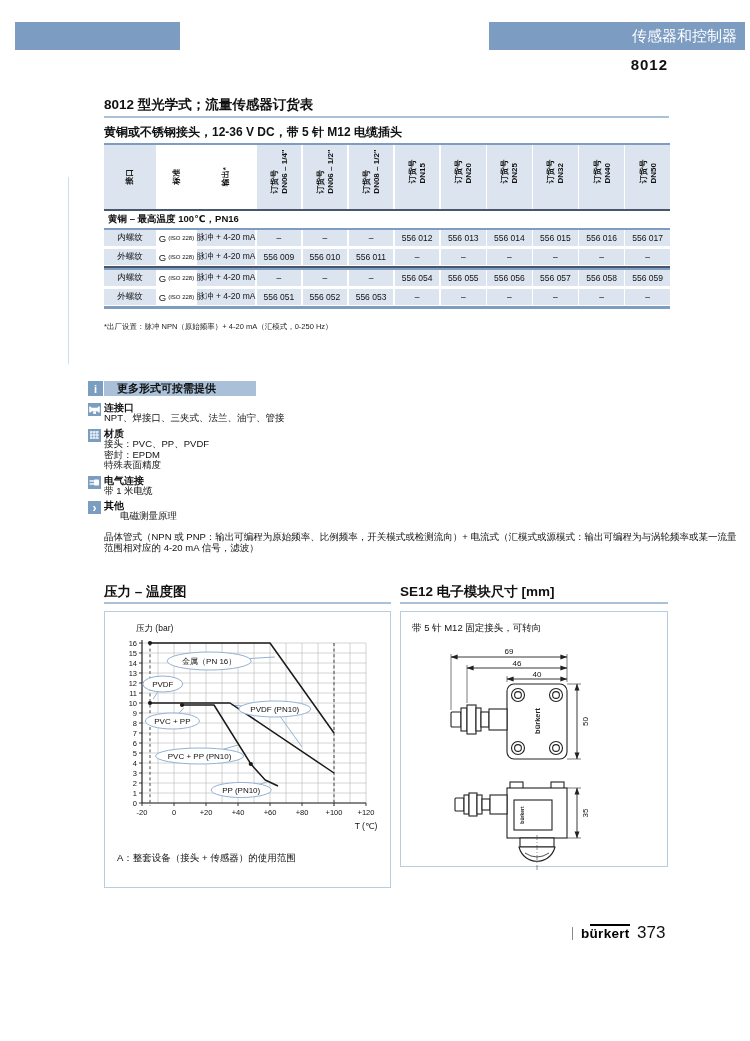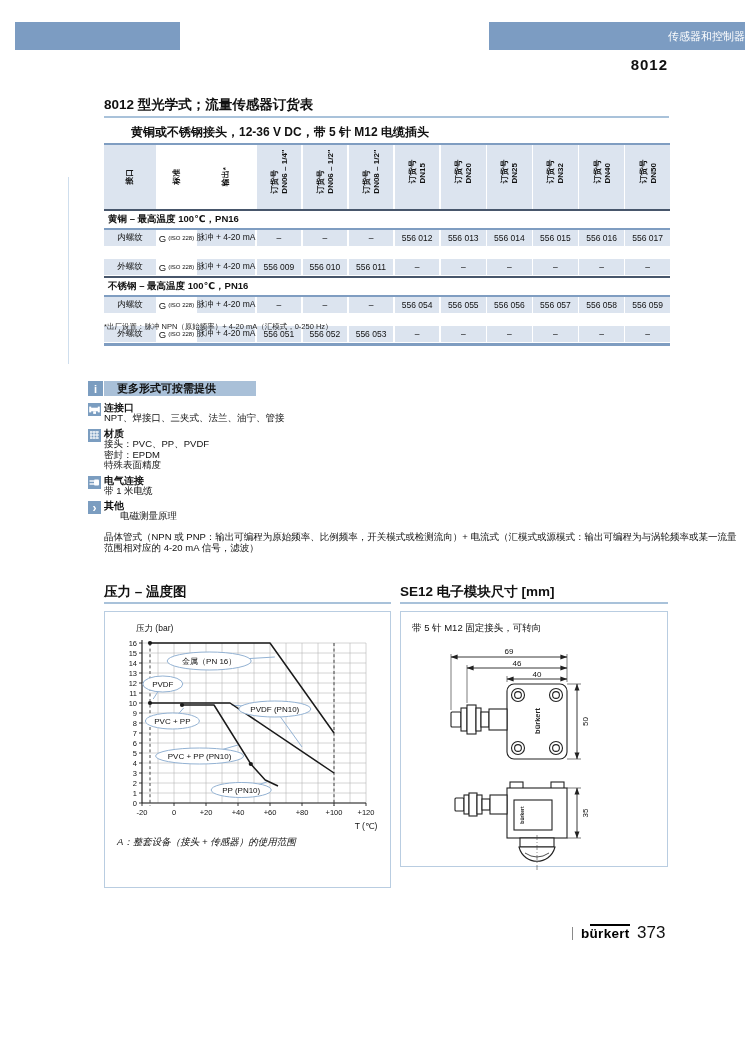--- a/index.html
+++ b/index.html
@@ -2,41 +2,41 @@
 <html><head>
 <meta charset="utf-8">
 <style>
   html,body{margin:0;padding:0;background:#fff;}
   #page{position:relative;width:750px;height:1041px;background:#fff;overflow:hidden;
         font-family:"Liberation Sans","DejaVu Sans",sans-serif;color:#111;}
   .abs{position:absolute;}
   
   .topbar{background:#7c9cc2;height:28px;}
   .topbar-right{display:flex;align-items:center;justify-content:flex-end;
-                color:#fff;font-size:11px;padding-right:0;box-sizing:border-box;}
+                color:#fff;font-size:15px;padding-right:8px;box-sizing:border-box;}
   .page-code{font-weight:bold;font-size:15px;letter-spacing:1px;}
   
   .sec-title{font-weight:bold;font-size:13.5px;white-space:nowrap;}
   .sec-rule{height:2px;background:#a9c2da;}
   .subtitle{font-weight:bold;font-size:12px;white-space:nowrap;}
   
   .otable{position:absolute;left:104px;top:143px;width:566px;background:#fff;font-size:8.5px;}
   .rule-blue{height:2px;background:#7f9dc1;}
   .rule-dark{height:2px;background:#47566b;}
   .rule-bot{height:2.5px;background:#7f9dc1;}
   .tgrid{display:grid;grid-template-columns:52px 38px 58px repeat(9,1fr);column-gap:1.5px;}
   .hrow{height:64px;}
   .hcell{background:#dce4ef;position:relative;overflow:visible;display:flex;align-items:flex-end;justify-content:center;}
   .hcell.white{background:#fff;}
   .rot{transform:rotate(-90deg) translateX(4px);transform-origin:center;white-space:nowrap;
        font-weight:bold;font-size:8px;line-height:9.5px;text-align:left;margin-bottom:24px;}
   .srow{height:17px;background:#fff;display:flex;align-items:center;
         font-weight:bold;font-size:9.5px;padding-left:4px;box-sizing:border-box;}
   .drow{height:16px;}
-  .drow + .drow{margin-top:13px;}
+  .drow + .drow{margin-top:3px;}
   .dcell{background:#dce4ef;display:flex;align-items:center;justify-content:center;white-space:nowrap;}
   .dcell.white{background:#fff;}
   .stdg{font-size:9.5px;margin-right:2px;}
   .stdiso{font-size:6px;}
   .footnote{font-size:7.5px;color:#222;}
   
   .left-line{width:1px;background:#cfdeed;}
   
   .iconbox{width:13px;height:13px;background:#7b9dc0;display:flex;align-items:center;justify-content:center;
            color:#fff;font-weight:bold;}
@@ -62,21 +62,21 @@
 <div id="page">
 
   <div class="abs topbar" style="left:15px;top:22px;width:165px;"></div>
   <div class="abs topbar topbar-right" style="left:489px;top:22px;width:256px;">
     <span>传感器和控制器</span>
   </div>
   <div class="abs page-code" style="right:82px;top:56px;">8012</div>
 
   <div class="abs sec-title" style="left:104px;top:96px;">8012 型光学式；流量传感器订货表</div>
   <div class="abs sec-rule" style="left:104px;top:116px;width:565px;"></div>
-  <div class="abs subtitle" style="left:104px;top:124px;margin-left:27px;">黄铜或不锈钢接头，12-36 V DC，带 5 针 M12 电缆插头</div>
+  <div class="abs subtitle" style="left:104px;top:124px;">黄铜或不锈钢接头，12-36 V DC，带 5 针 M12 电缆插头</div>
 
   <div class="otable">
     <div class="rule-blue"></div>
     <div class="tgrid hrow">
       <div class="hcell">
           <div class="rot">接口</div>
         </div>
       <div class="hcell white">
           <div class="rot">标准</div>
         </div>
@@ -169,21 +169,20 @@
       <div class="dcell">556 010</div>
       <div class="dcell">556 011</div>
       <div class="dcell">–</div>
       <div class="dcell">–</div>
       <div class="dcell">–</div>
       <div class="dcell">–</div>
       <div class="dcell">–</div>
       <div class="dcell">–</div>
     </div>
     <div class="rule-dark" style="margin-top:1px;"></div>
-    <div class="srow">不锈钢 – 最高温度 100℃，PN16</div>
     <div class="rule-blue"></div>
     <div class="tgrid drow">
       <div class="dcell">内螺纹</div>
       <div class="dcell white">
           <span class="stdg">G</span>
           <span class="stdiso">(ISO 228)</span>
         </div>
       <div class="dcell">脉冲 + 4-20 mA</div>
       <div class="dcell">–</div>
       <div class="dcell">–</div>
@@ -381,21 +380,21 @@
         <text x="62.400000000000006" y="106.8" font-size="8" text-anchor="middle" fill="#111">PVC + PP</text>
         <ellipse cx="164.8" cy="92" rx="36" ry="8" fill="#fff" stroke="#93b2d3" stroke-width="1"></ellipse>
         <text x="164.8" y="94.8" font-size="8" text-anchor="middle" fill="#111">PVDF (PN10)</text>
         <ellipse cx="89.6" cy="139" rx="44" ry="8" fill="#fff" stroke="#93b2d3" stroke-width="1"></ellipse>
         <text x="89.6" y="141.8" font-size="8" text-anchor="middle" fill="#111">PVC + PP (PN10)</text>
         <ellipse cx="131.2" cy="173" rx="30" ry="7.5" fill="#fff" stroke="#93b2d3" stroke-width="1"></ellipse>
         <text x="131.2" y="175.8" font-size="8" text-anchor="middle" fill="#111">PP (PN10)</text>
         <text x="26" y="14" font-size="8.5" fill="#111">压力 (bar)</text>
         <text x="256" y="212" font-size="8.5" text-anchor="middle" fill="#111">T (℃)</text>
       </svg>
-    <div class="caption" style="position:absolute;left:12px;top:224px;font-style:italic;">A：整套设备（接头 + 传感器）的使用范围</div>
+    <div class="caption" style="position:absolute;left:12px;top:240px;">A：整套设备（接头 + 传感器）的使用范围</div>
   </div>
 
   <div class="abs framebox" style="left:400px;top:611px;width:268px;height:256px;">
     <div class="box-note" style="position:absolute;left:11px;top:10px;">带 5 针 M12 固定接头，可转向</div>
     <svg width="248" height="240" viewBox="0 0 248 240" style="position:absolute;left:14px;top:30px;">
       <defs>
         <marker id="ar" markerWidth="8" markerHeight="8" refX="6.6" refY="3.5" orient="auto-start-reverse" markerUnits="userSpaceOnUse">
           <path d="M0,1 L6.8,3.5 L0,6 z" fill="#222"></path>
         </marker>
       </defs>

